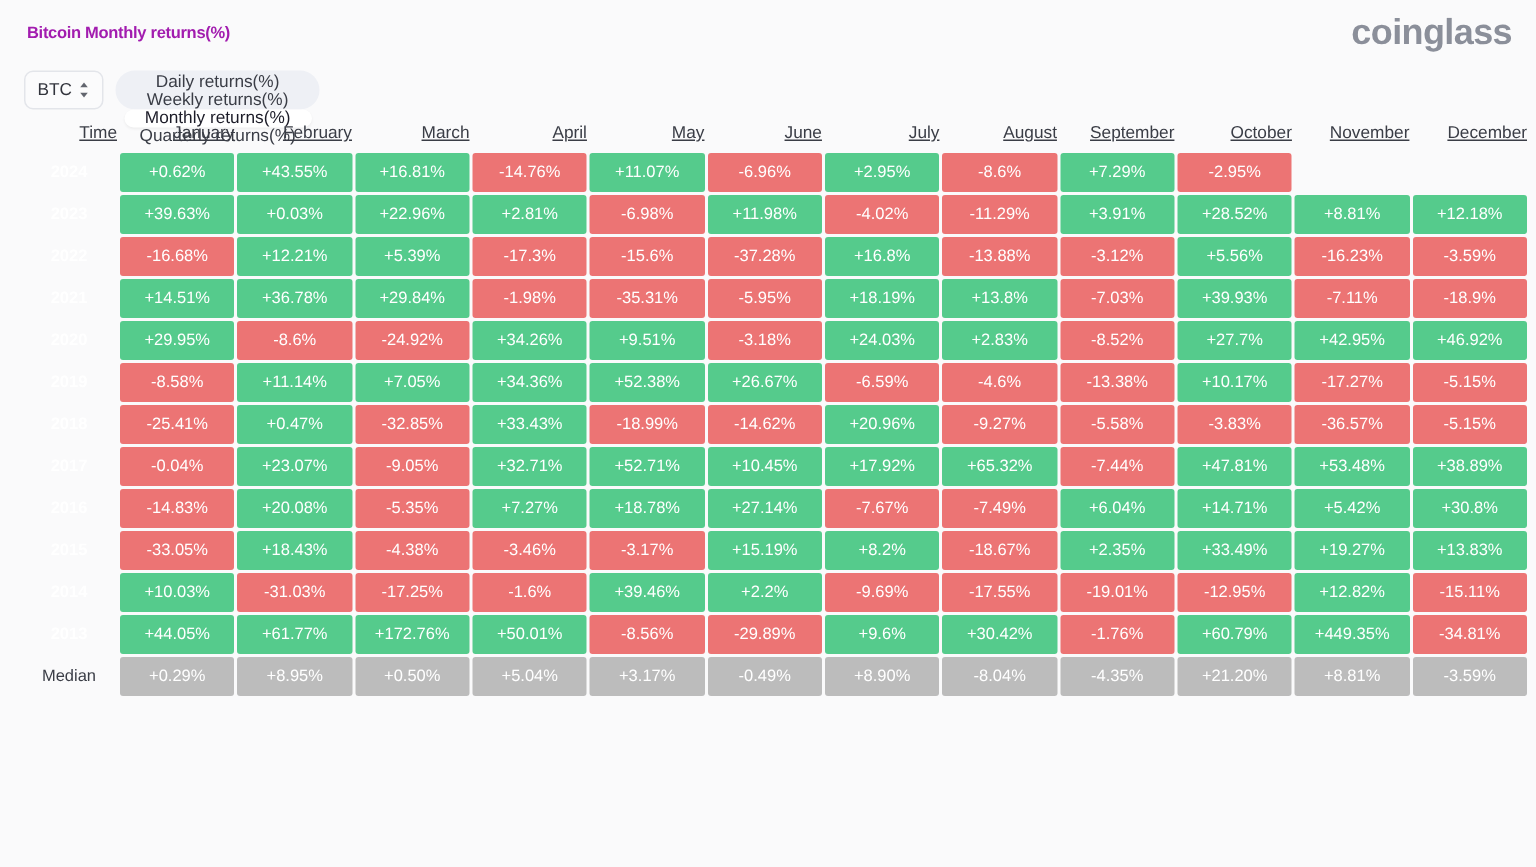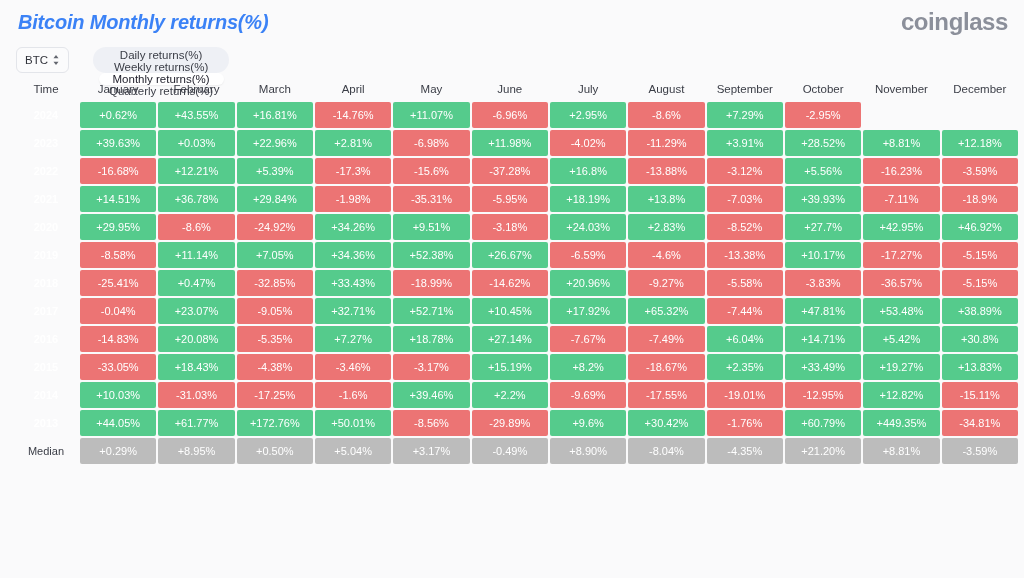--- a/index.html
+++ b/index.html
@@ -26,40 +26,39 @@
   
   .header {
     height: 44px;
     display: flex;
     align-items: center;
     justify-content: space-between;
     padding: 0 8px 0 10px;
     box-sizing: border-box;
   }
   .page-title {
-    font-size: 20px;
+    font-size: 11px;
     font-weight: 700;
-    color: #3b82f6;
+    color: #a21caf;
     letter-spacing: -0.2px;
-    font-style: italic;
   }
   .brand {
     font-size: 24px;
     font-weight: 700;
     color: #8b8f9a;
     letter-spacing: -0.4px;
   }
 
   
   .controls {
     height: 32px;
     display: flex;
     align-items: center;
     padding-left: 8px;
-    gap: 24px;
+    gap: 8px;
   }
   .symbol-select {
     height: 26px;
     min-width: 50px;
     border: 1px solid #e3e5ea;
     background: #fbfbfc;
     border-radius: 6px;
     display: flex;
     align-items: center;
     justify-content: center;
@@ -118,22 +117,23 @@
   table.returns th.col-time,
   table.returns td.col-time {
     width: 64px;
   }
   table.returns th {
     font-size: 11.5px;
     font-weight: 400;
     color: #3a3d46;
     height: 22px;
     padding: 0;
-    text-align: center;
+    text-align: right;
     background: transparent;
+    text-decoration: underline;
   }
   table.returns td {
     height: 26px;
     padding: 0;
     text-align: center;
     font-size: 11px;
     color: #ffffff;
     border-radius: 2px;
     white-space: nowrap;
   }

